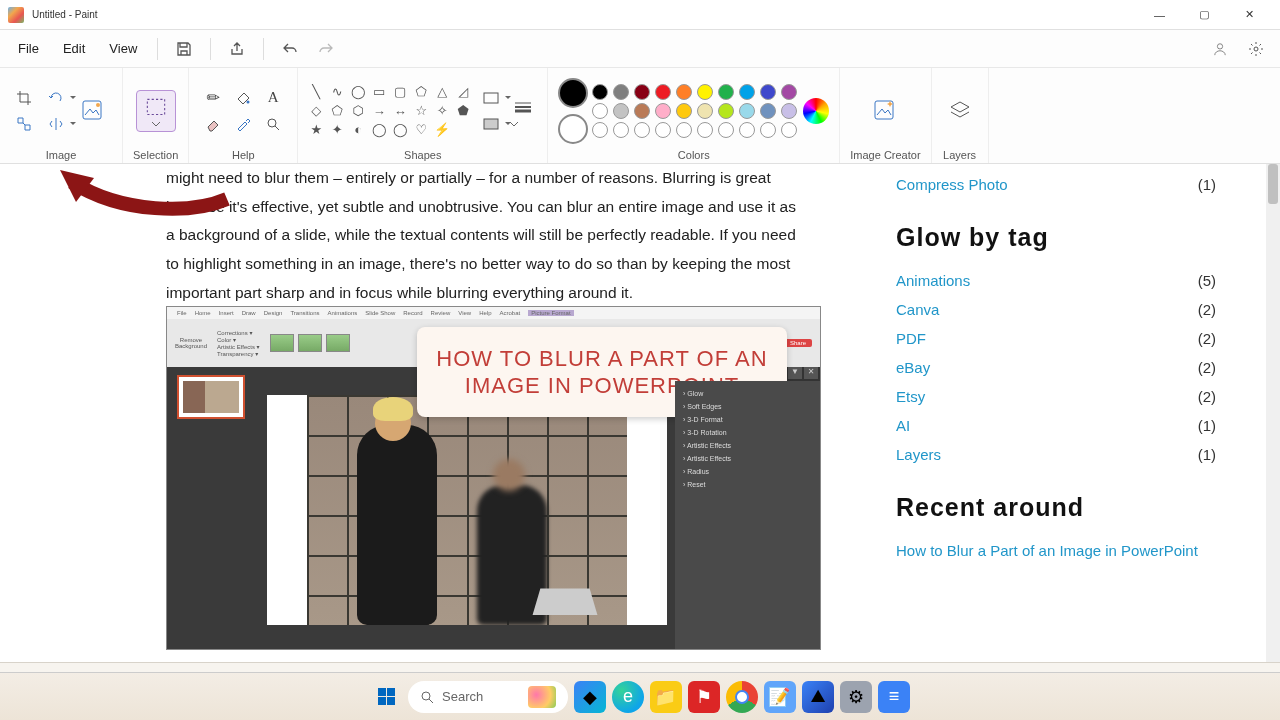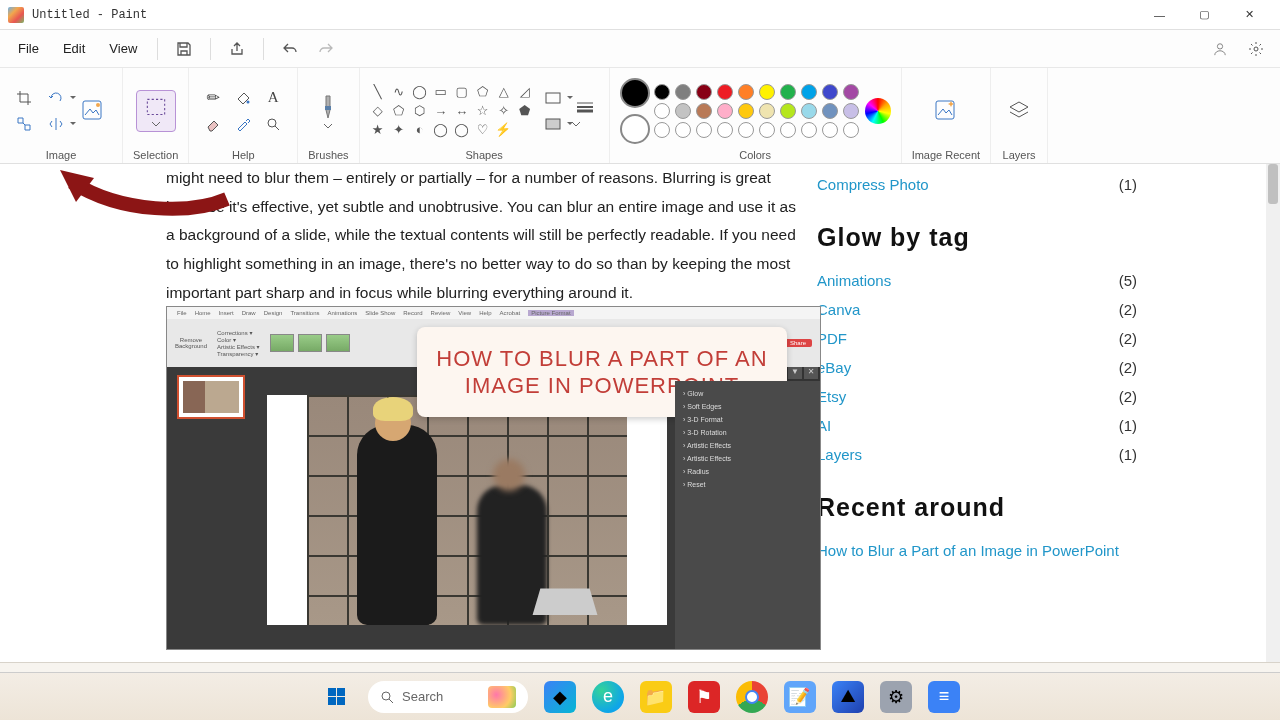--- a/index.html
+++ b/index.html
@@ -1,21 +1,21 @@
 <!DOCTYPE html>
 <html><head>
 <meta charset="utf-8">
 <style>
 * { margin: 0; padding: 0; box-sizing: border-box; font-family: "Segoe UI", sans-serif; }
 body { width: 1280px; height: 720px; background: #f3f0eb; overflow: hidden; position: relative; }
 
 
 .titlebar { height: 30px; background: #fff; display: flex; align-items: center; padding: 0 8px; border-bottom: 1px solid #e0e0e0; }
 .titlebar .icon { width: 16px; height: 16px; margin-right: 8px; background: linear-gradient(135deg,#6ab0e8,#f2a74d,#e85552,#7ab867); border-radius: 2px; }
-.titlebar .title { font-size: 12px; color: #333; flex: 1; font-family: Liberation Mono, monospace; }
+.titlebar .title { font-size: 10px; color: #333; flex: 1; }
 .titlebar .winbtn { width: 45px; height: 30px; display: flex; align-items: center; justify-content: center; color: #333; font-size: 11px; }
 
 
 .menubar { height: 38px; background: #fdfdfd; display: flex; align-items: center; padding: 0 8px; gap: 4px; border-bottom: 1px solid #e8e8e8; }
 .menubar .mitem { padding: 6px 10px; font-size: 13px; color: #222; border-radius: 4px; }
 .menubar .divider { width: 1px; height: 22px; background: #ddd; margin: 0 6px; }
 .menubar .iconbtn { width: 32px; height: 32px; display: flex; align-items: center; justify-content: center; color: #555; }
 .menubar .spacer { flex: 1; }
 
 
@@ -43,21 +43,21 @@
 
 .canvas { position: absolute; top: 164px; left: 0; right: 0; bottom: 58px; background: #fff; overflow: hidden; }
 .vsbar { position:absolute; right:0; top:0; bottom:0; width:14px; background:#f0f0f0; }
 .vsbar .thumb { position:absolute; left:2px; right:2px; top:0; height:40px; background:#c0c0c0; border-radius:3px; }
 
 
 .article { position: absolute; left: 166px; top: 0px; width: 630px; font-size: 15.5px; line-height: 1.85; color: #222; }
 .article p { margin-bottom: 6px; }
 
 
-.side { position: absolute; left: 817px; top: 6px; width: 320px; }
+.side { position: absolute; left: 896px; top: 6px; width: 320px; }
 .side h2 { font-size: 25px; font-weight: 700; letter-spacing: 1px; margin: 24px 0 14px; color: #111; }
 .srow { display: flex; justify-content: space-between; padding: 6px 0; font-size: 15px; }
 .srow a { color: #2196c9; text-decoration: none; }
 .srow .cnt { color: #333; }
 
 
 .arrow { position: absolute; top: 0px; left: 52px; width: 180px; height: 55px; pointer-events:none; }
 
 
 .ppt { position: absolute; left: 166px; top: 142px; width: 655px; height: 344px; background: #3a3a3a; border: 1px solid #888; }
@@ -68,21 +68,21 @@
 .ppt-thumb::after{content:'';position:absolute;inset:4px;background:linear-gradient(90deg,#886655 40%,#bba890 40%);}
 .ppt-main { position:absolute; left:100px; top:88px; width:400px; height:230px; background:#fff; }
 .ppt-photo { position:absolute; left:40px; top:0; right:40px; bottom:0; background:linear-gradient(180deg,#99887a 0%,#a89888 100%); overflow:hidden; }
 .ppt-callout { position:absolute; left:250px; top:20px; width:370px; height:90px; background:#fdf6f0; border-radius:8px; display:flex; align-items:center; justify-content:center; text-align:center; padding:8px 18px; font-family:Impact,sans-serif; font-size:22px; color:#c23e38; letter-spacing:1px; line-height:1.25; box-shadow:0 2px 6px rgba(0,0,0,0.2); }
 .ppt-side { position:absolute; right:0; top:60px; bottom:0; width:145px; background:#4a4a4a; font-size:7px; color:#ddd; padding:6px 8px; }
 .ppt-side .it{padding:3px 0;}
 .ppt-closebar{position:absolute;right:0;top:60px;width:145px;height:14px;background:#333;display:flex;justify-content:flex-end;gap:2px;padding-right:2px;}
 .ppt-closebar span{width:14px;height:12px;background:#555;font-size:8px;color:#ccc;text-align:center;}
 
 
-.taskbar { position: absolute; bottom: 0; left: 0; right: 0; height: 48px; background: linear-gradient(#f3ede5,#ede4d7); border-top: 1px solid #ccc; display: flex; align-items: center; justify-content: center; gap: 16px; }
+.taskbar { position: absolute; bottom: 0; left: 0; right: 0; height: 48px; background: linear-gradient(#f3ede5,#ede4d7); border-top: 1px solid #ccc; display: flex; align-items: center; justify-content: center; gap: 6px; }
 .taskbar .search { display:flex; align-items:center; width: 160px; height: 32px; background: #fff; border-radius: 16px; padding: 0 12px; font-size: 13px; color: #666; gap:8px; }
 .tb-icon { width: 32px; height: 32px; border-radius: 6px; display:flex; align-items:center; justify-content:center; font-size:18px; }
 .rect-win{display:grid;grid-template-columns:8px 8px;grid-template-rows:8px 8px;gap:1px;}
 .rect-win span{background:#0067c0;}
 
 
 .person1{position:absolute;left:50px;top:30px;width:80px;height:200px;background:#1b1b1b;border-radius:30px 30px 10px 10px;}
 .head1{position:absolute;left:68px;top:10px;width:36px;height:36px;background:#d6a772;border-radius:50%;}
 .hair1{position:absolute;left:66px;top:2px;width:40px;height:24px;background:#e8d37a;border-radius:50% 50% 30% 30%;}
 .person2{position:absolute;left:170px;top:90px;width:70px;height:140px;background:#222;border-radius:26px 26px 6px 6px;filter:blur(2px);}
@@ -220,34 +220,20 @@
             <svg width="16" height="16">
               <circle cx="7" cy="7" r="4" fill="none" stroke="#555"></circle>
               <path d="M10 10l4 4" stroke="#555"></path>
             </svg>
           </div>
       </div>
     </div>
     <div class="glabel">Help</div>
   </div>
 
-  <div class="rgroup">
-    <div class="gbody">
-      <div class="rbtn">
-        <svg width="22" height="30">
-            <path d="M9 3h4v14l-2 8-2-8z" fill="#b0b0b0" stroke="#777"></path>
-            <rect x="8" y="13" width="6" height="4" fill="#5a7fa8"></rect>
-          </svg>
-        <svg width="10" height="6">
-            <path d="M1 1l4 4 4-4" fill="none" stroke="#666"></path>
-          </svg>
-      </div>
-    </div>
-    <div class="glabel">Brushes</div>
-  </div>
 
   <div class="rgroup">
     <div class="gbody">
       <div class="shapesgrid">
         <span>╲</span>
           <span>∿</span>
           <span>◯</span>
           <span>▭</span>
           <span>▢</span>
           <span>⬠</span>
@@ -350,21 +336,21 @@
   <div class="rgroup">
     <div class="gbody">
       <div class="rbtn">
         <svg width="26" height="26">
             <rect x="3" y="3" width="18" height="18" rx="2" fill="none" stroke="#3a76c4"></rect>
             <path d="M5 17l5-6 3 4 3-3 3 5" fill="none" stroke="#3a76c4"></path>
             <path d="M18 3l1 2 2 1-2 1-1 2-1-2-2-1 2-1z" fill="#f2a74d"></path>
           </svg>
       </div>
     </div>
-    <div class="glabel">Image Recent</div>
+    <div class="glabel">Image Creator</div>
   </div>
 
   <div class="rgroup">
     <div class="gbody">
       <div class="rbtn">
         <svg width="24" height="24">
             <path d="M12 3l9 5-9 5-9-5 9-5zM3 13l9 5 9-5" fill="none" stroke="#555"></path>
           </svg>
       </div>
     </div>

